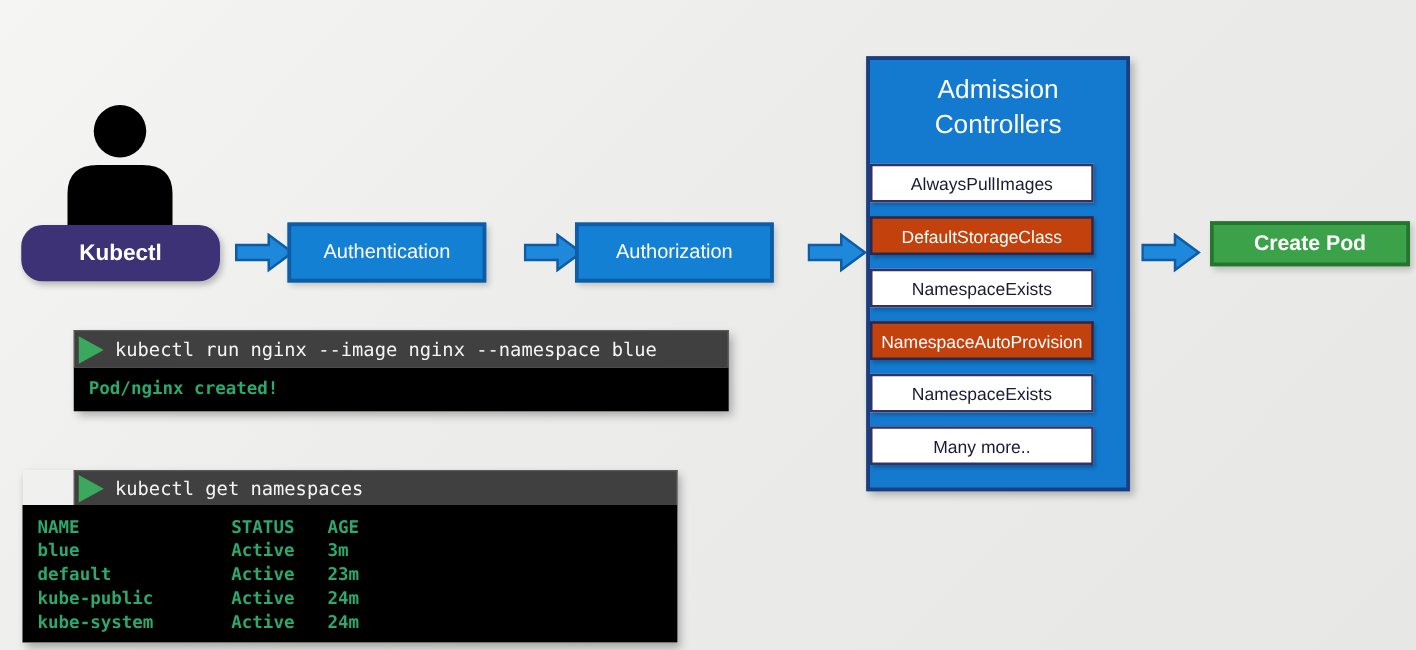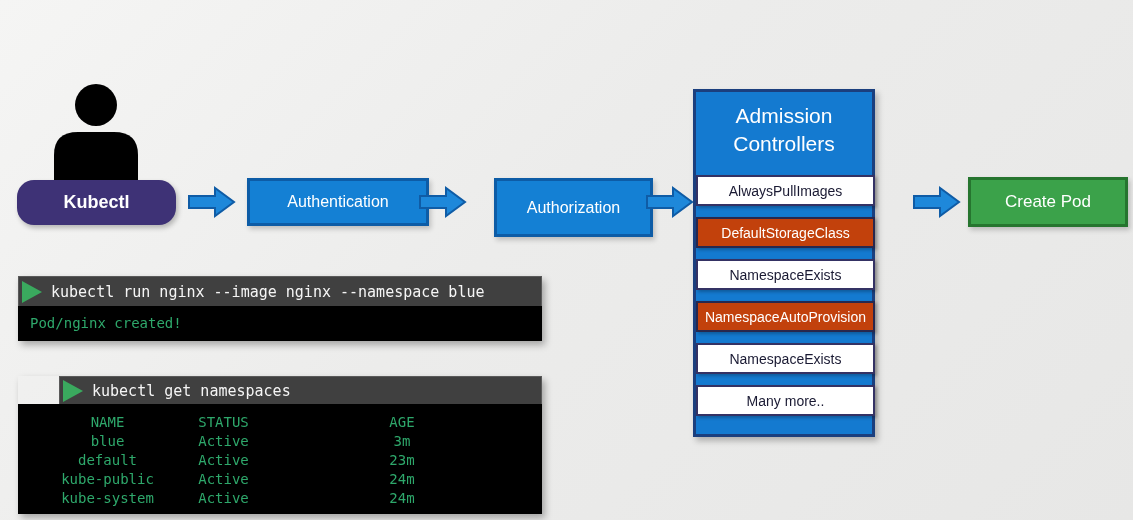--- a/index.html
+++ b/index.html
@@ -28,43 +28,42 @@
     font-weight:bold;font-size:18px;
     box-shadow:2px 3px 5px rgba(0,0,0,0.25);
     border-radius:17px;
   }
   .bluebox{
     background:#1480d4;color:#ffffff;
     border:3px solid #0d5ca6;
     font-size:16px;
     box-shadow:2px 3px 5px rgba(0,0,0,0.2);
   }
-  .auth1{left:247px;top:178px;width:182px;height:48px;}
-  .auth2{left:494px;top:178px;width:159px;height:59px;}
+  .auth1{left:230px;top:178px;width:159px;height:48px;}
+  .auth2{left:460px;top:178px;width:159px;height:48px;}
   .createpod{
-    left:968px;top:177px;width:160px;height:50px;
+    left:968px;top:177px;width:160px;height:36px;
     background:#3ba24a;color:#ffffff;
     border:3px solid #26752f;
-    font-weight:normal;font-size:17px;
+    font-weight:bold;font-size:17px;
     box-shadow:2px 3px 5px rgba(0,0,0,0.2);
   }
   
   .arrow{position:absolute;width:48px;height:32px;}
   .arr1{left:188px;top:186px;}
   .arr2{left:419px;top:186px;}
   .arr3{left:646px;top:186px;}
   .arr4{left:913px;top:186px;}
   
   .panel{
-    position:absolute;left:693px;top:45px;width:182px;height:348px;
+    position:absolute;left:693px;top:45px;width:211px;height:348px;
     box-sizing:border-box;
     background:#147ad0;
     border:3px solid #1b3f7e;
     box-shadow:3px 4px 6px rgba(0,0,0,0.25);
-    margin-top:44px;
   }
   .panel-title{
     margin:10px 8px 0 8px;
     color:#ffffff;font-size:21px;line-height:28px;
     text-align:center;
   }
   .panel-items{
     position:absolute;left:0;top:83px;width:100%;
     display:flex;flex-direction:column;align-items:flex-start;gap:11px;
   }
@@ -75,41 +74,42 @@
     box-shadow:2px 2px 3px rgba(0,0,0,0.25);
   }
   .adm-white{background:#ffffff;color:#1a1a33;border:2px solid #343264;}
   .adm-purple{background:#c2410c;color:#ffffff;border:2px solid #28284e;}
   
   .terminal{
     position:absolute;left:18px;width:524px;
     font-family:"DejaVu Sans Mono", monospace;
     box-shadow:3px 4px 7px rgba(0,0,0,0.3);
   }
-  .term1{top:276px;}
+  .term1{top:264px;margin-left:41px;}
   .term2{top:376px;}
   .term-header{
     background:#404040;color:#f5f5f5;
     display:flex;align-items:center;
     font-size:15px;
     border:1px solid #5a5a5a;border-bottom:none;
     box-sizing:border-box;
   }
   .term1 .term-header{height:30px;}
   .term2 .term-header{height:28px;margin-left:41px;}
   .play{width:22px;height:24px;margin-left:2px;flex:0 0 auto;}
   .cmd-text{margin-left:8px;white-space:pre;}
   .term-body{
     background:#000000;color:#2ea86b;
     font-size:14px;line-height:19px;
     box-sizing:border-box;
     padding:8px 0 6px 12px;
+    font-weight:bold;
   }
   .term1 .term-body{height:35px;padding-top:8px;}
-  .term2 .term-body{height:110px;padding-top:9px;text-align:center;}
+  .term2 .term-body{height:110px;padding-top:9px;}
   .t-row{display:flex;white-space:pre;}
   .t-name{width:155px;}
   .t-status{width:77px;}
   .t-age{flex:1;}
 </style>
 </head>
 <body>
 
 <div id="stage">
 

